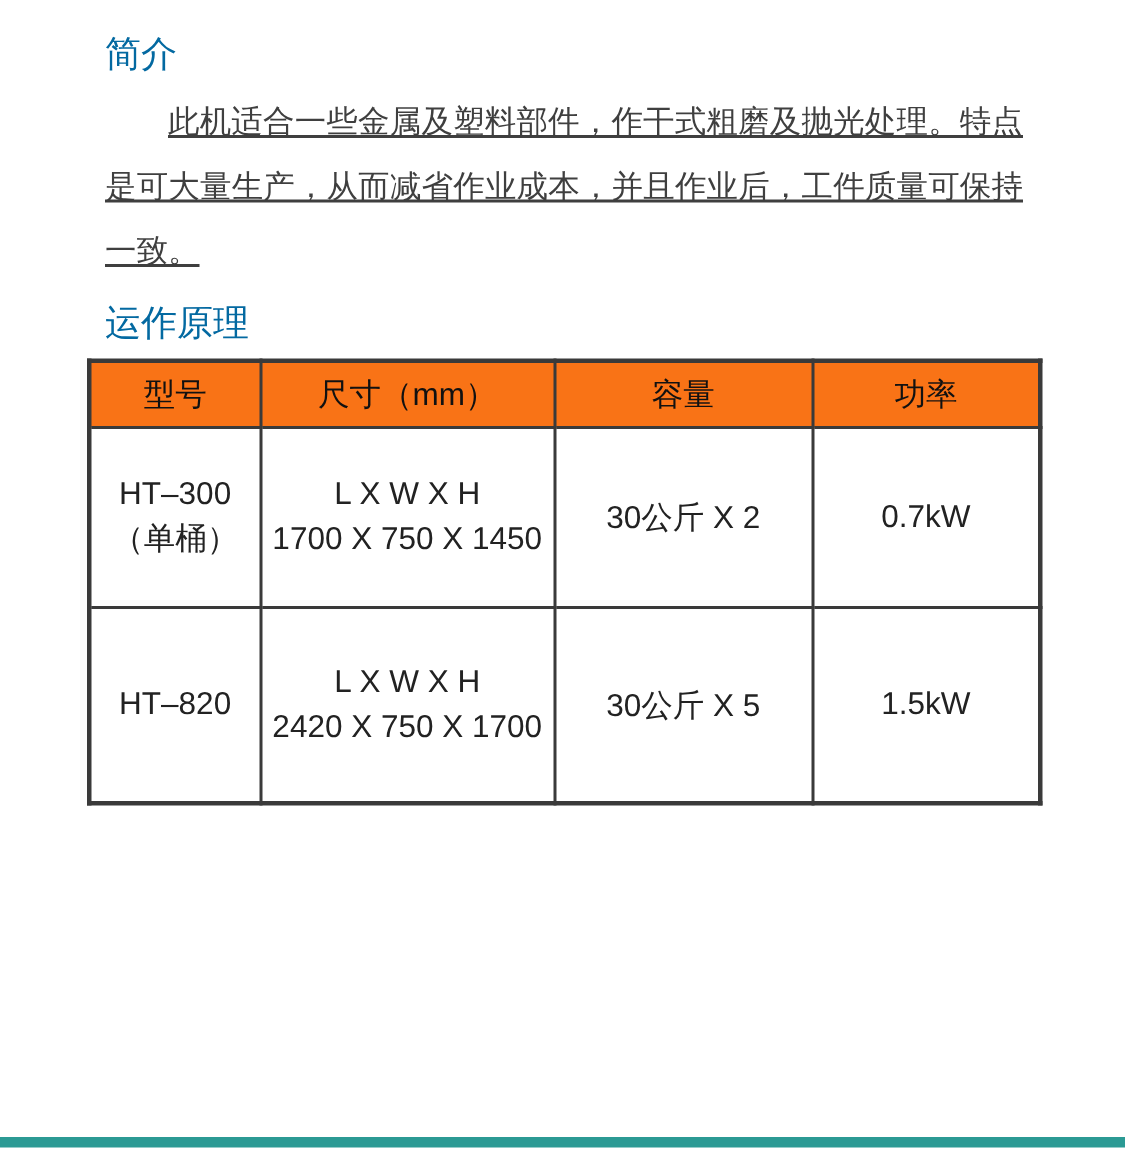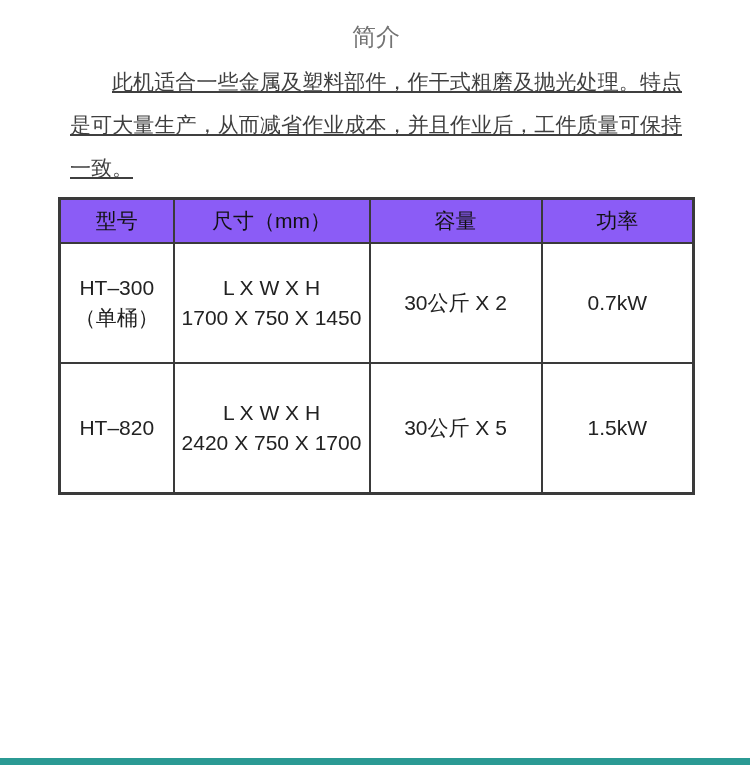--- a/index.html
+++ b/index.html
@@ -15,23 +15,22 @@
     font-family: "Liberation Sans", "DejaVu Sans", sans-serif;
     color: #3f3f3f;
   }
   .content {
     padding: 20px 68px 0 70px;
   }
   .section-heading {
     font-size: 24px;
     line-height: 34px;
     font-weight: 500;
-    color: #737373;
+    color: #0369a1;
     margin: 0 0 6px 0;
-    text-align: center;
   }
   .section-heading.second {
     margin-top: 10px;
   }
   .para {
     font-size: 21px;
     line-height: 43px;
     margin: 0 0 8px 0;
     text-align: justify;
     text-indent: 2em;
@@ -44,21 +43,21 @@
     table-layout: fixed;
     width: 634px;
   }
   table.spec, table.spec th, table.spec td {
     border: 2px solid #3a3a3a;
   }
   table.spec {
     border-width: 3px;
   }
   table.spec th {
-    background: #8b5cf6;
+    background: #f97316;
     color: #111111;
     font-size: 21px;
     font-weight: 500;
     height: 42px;
     padding: 0;
     text-align: center;
     vertical-align: middle;
   }
   table.spec td {
     font-size: 21px;
@@ -86,20 +85,21 @@
 </style>
 </head>
 <body>
 
 <div class="content">
 
   <h2 class="section-heading">简介</h2>
 
   <p class="para">此机适合一些金属及塑料部件，作干式粗磨及抛光处理。特点是可大量生产，从而减省作业成本，并且作业后，工件质量可保持一致。</p>
 
+  <h2 class="section-heading second">运作原理</h2>
 
 
   <table class="spec">
     <colgroup>
       <col class="col-model">
       <col class="col-dim">
       <col class="col-cap">
       <col class="col-pow">
     </colgroup>
     <thead>

